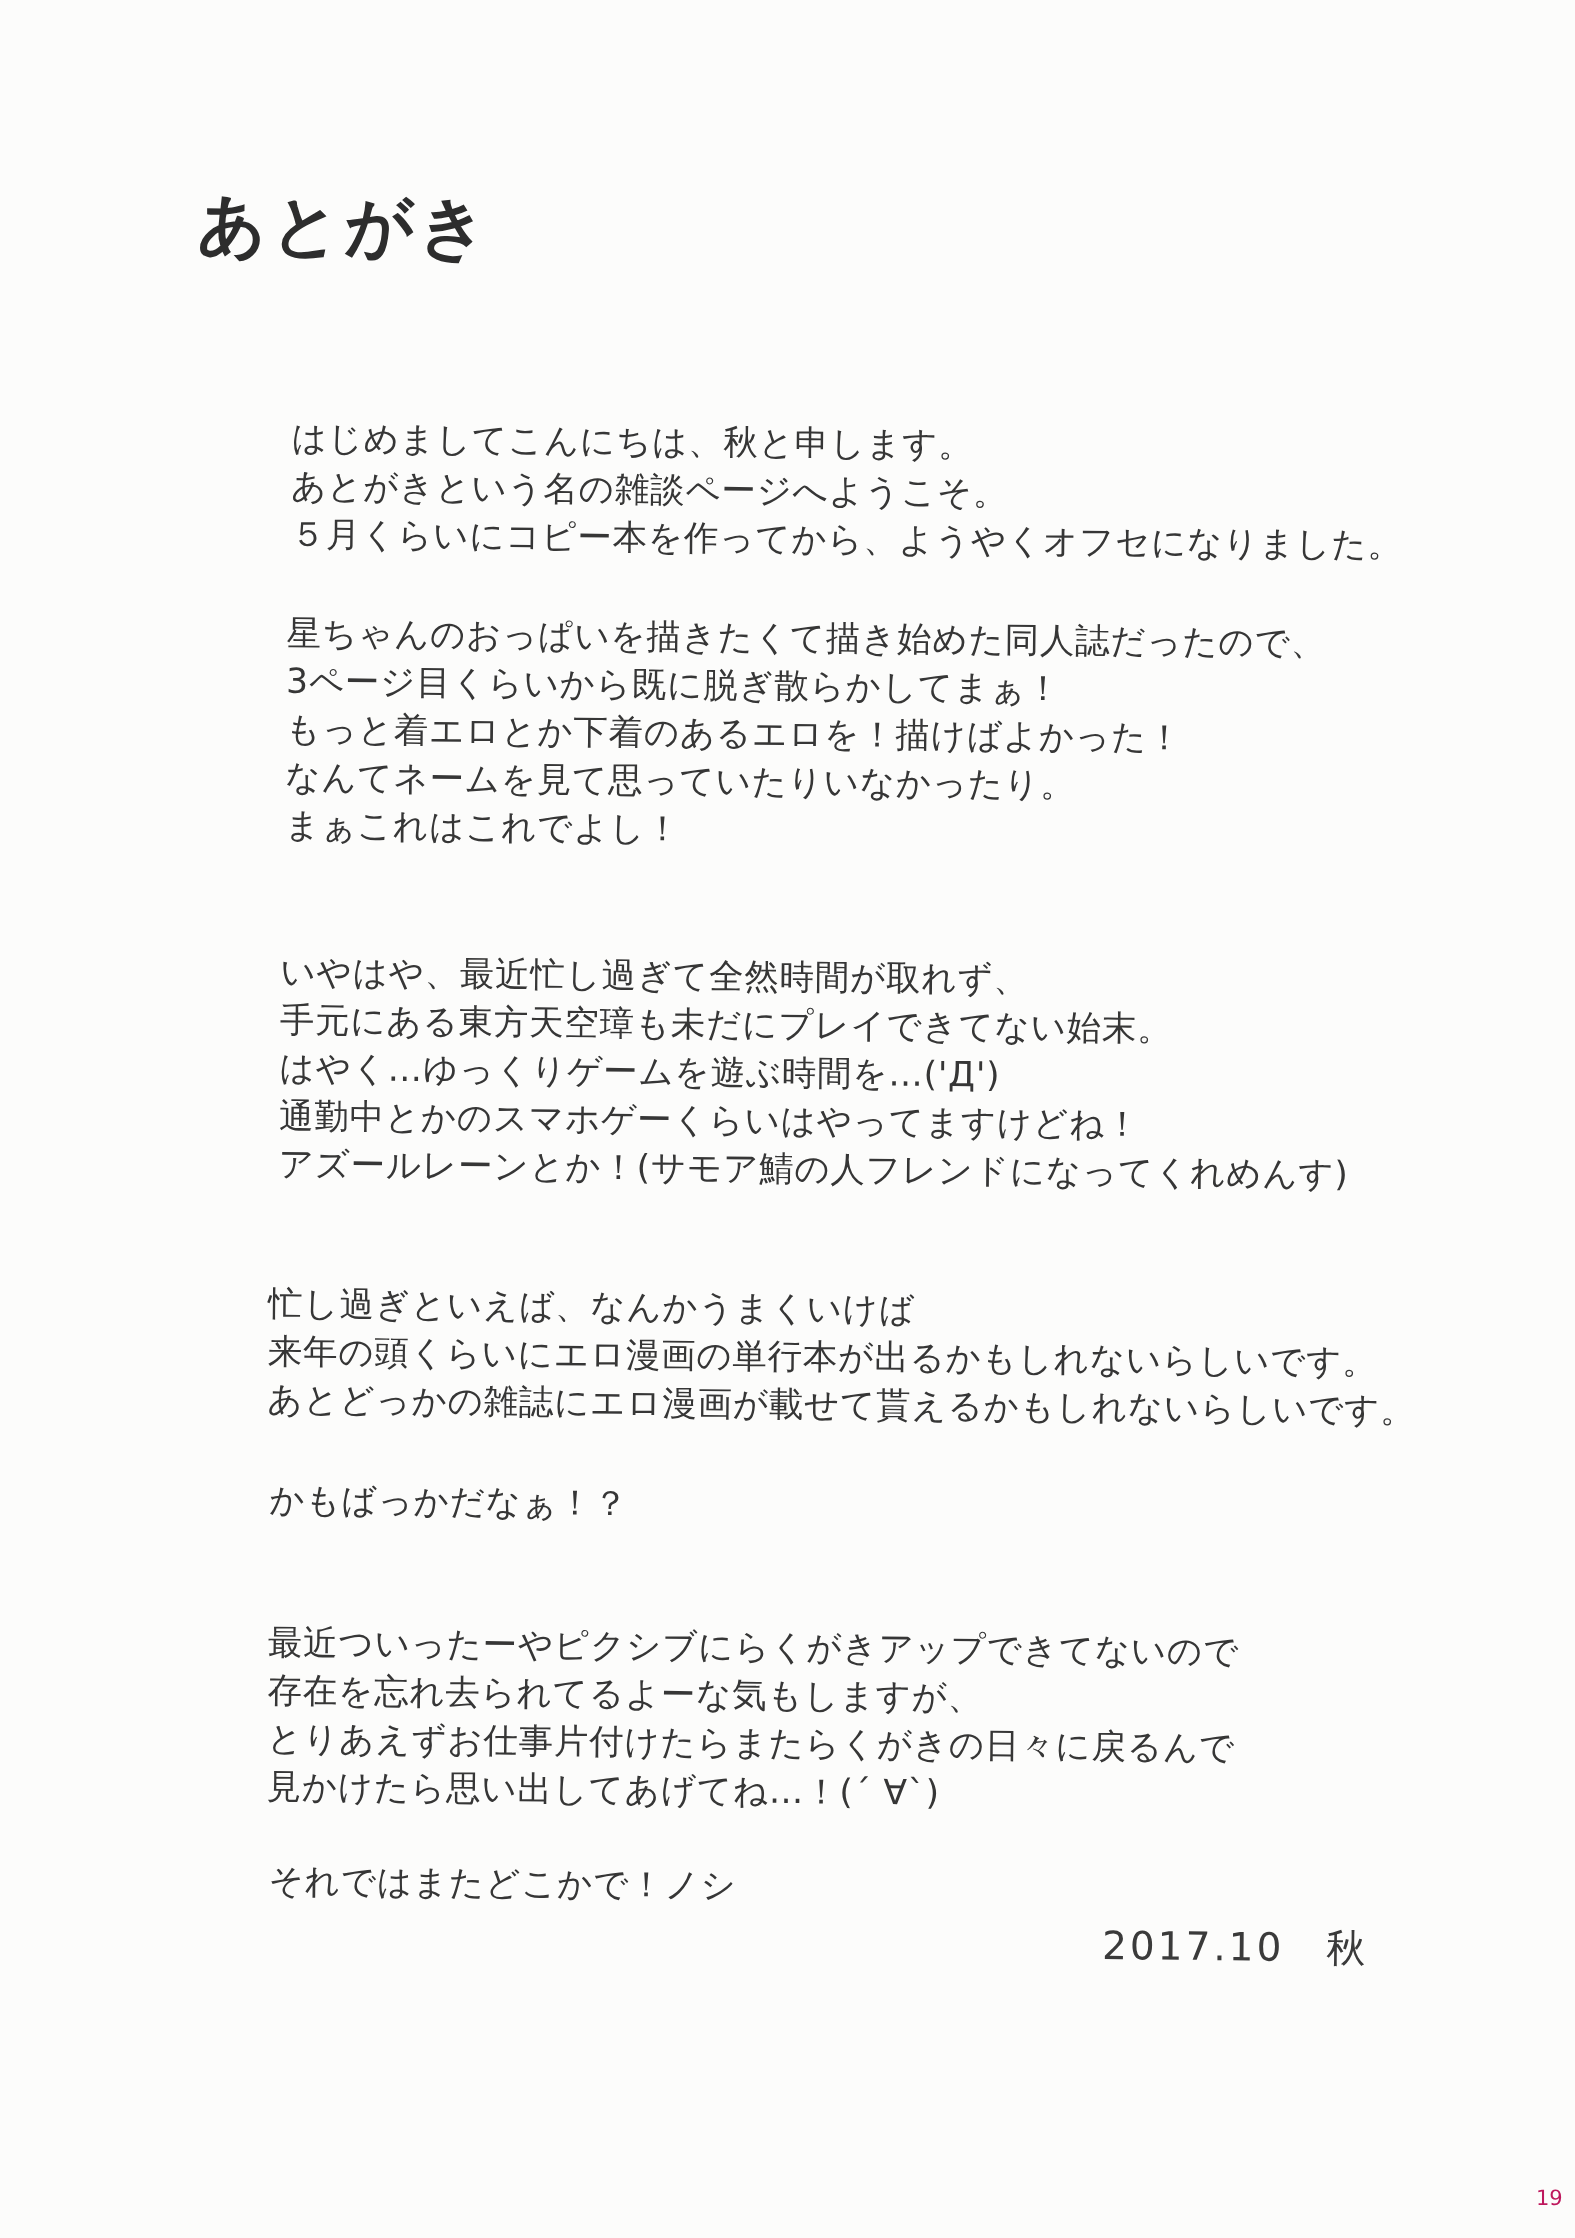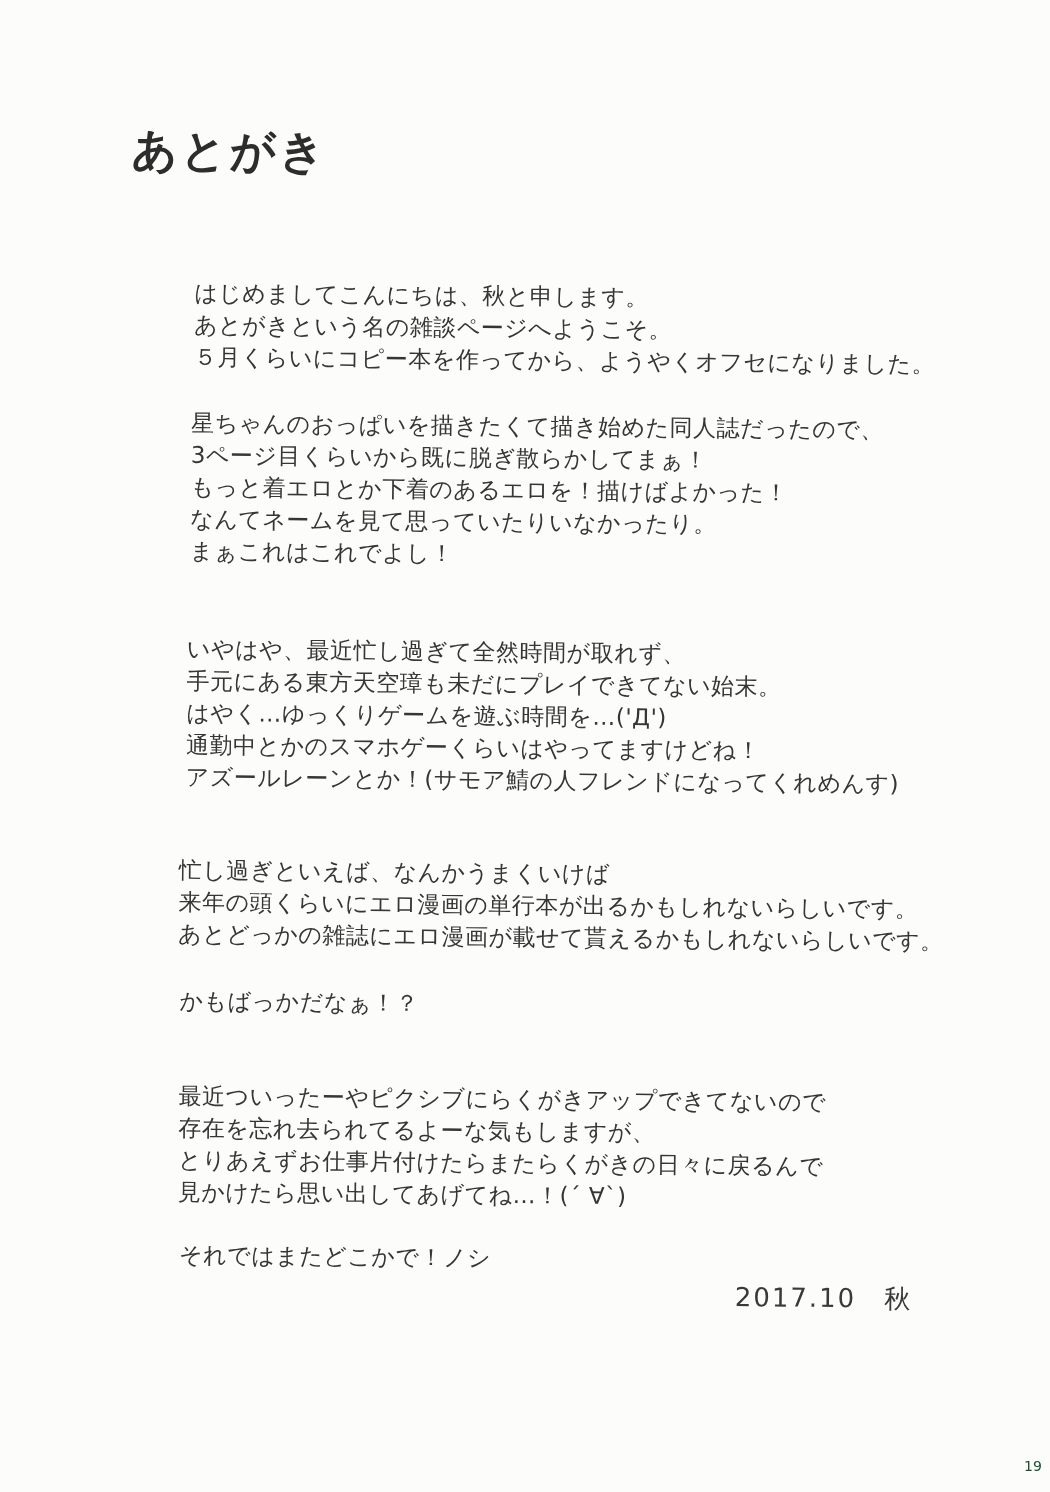--- a/index.html
+++ b/index.html
@@ -57,21 +57,21 @@
     font-size: 26px;
     letter-spacing: 2px;
     color: #3a3a3a;
     white-space: nowrap;
   }
   .page-number {
     position: absolute;
     left: 1024px;
     top: 1458px;
     font-size: 14px;
-    color: #14532d;
+    color: #be185d;
     white-space: nowrap;
   }
 </style>
 </head>
 <body>
 
 <div class="page">
   <div class="sheet">
 
     <div class="title">あとがき</div>

